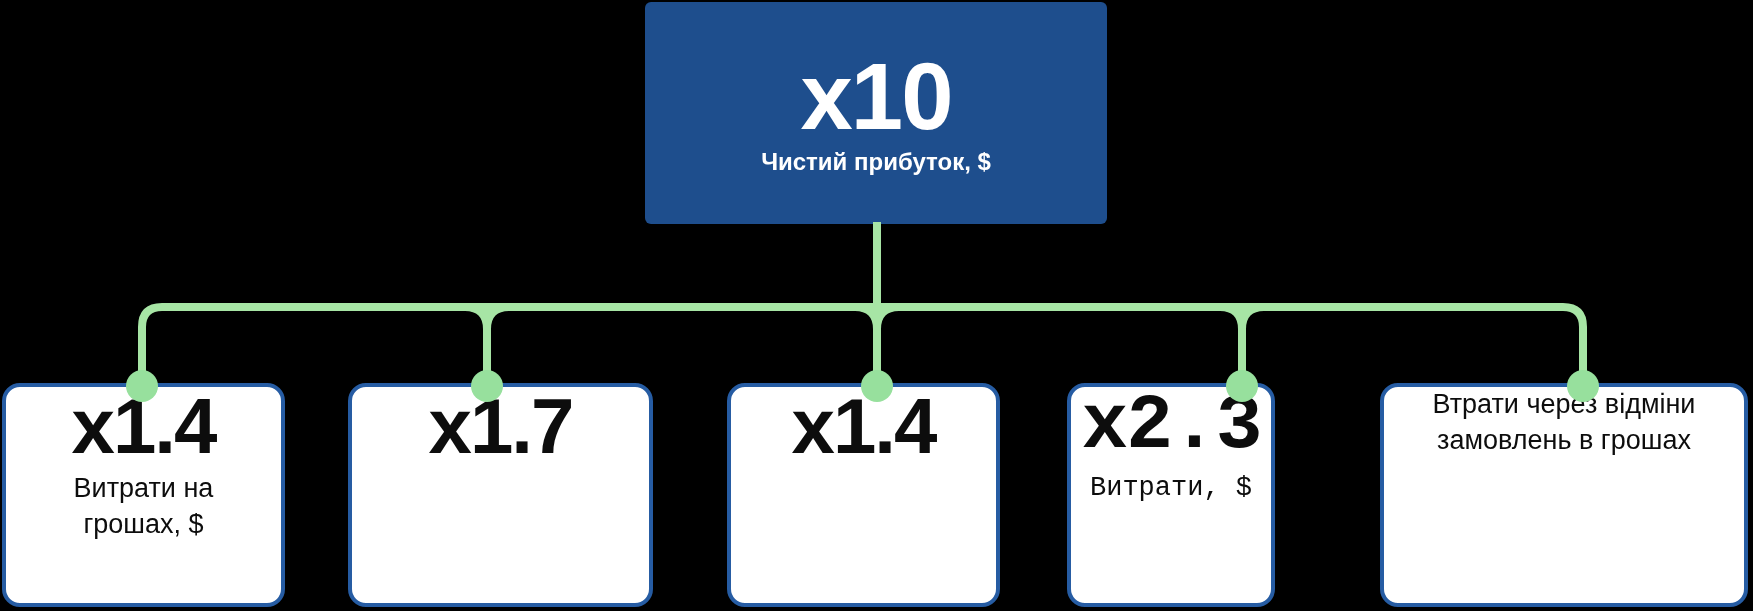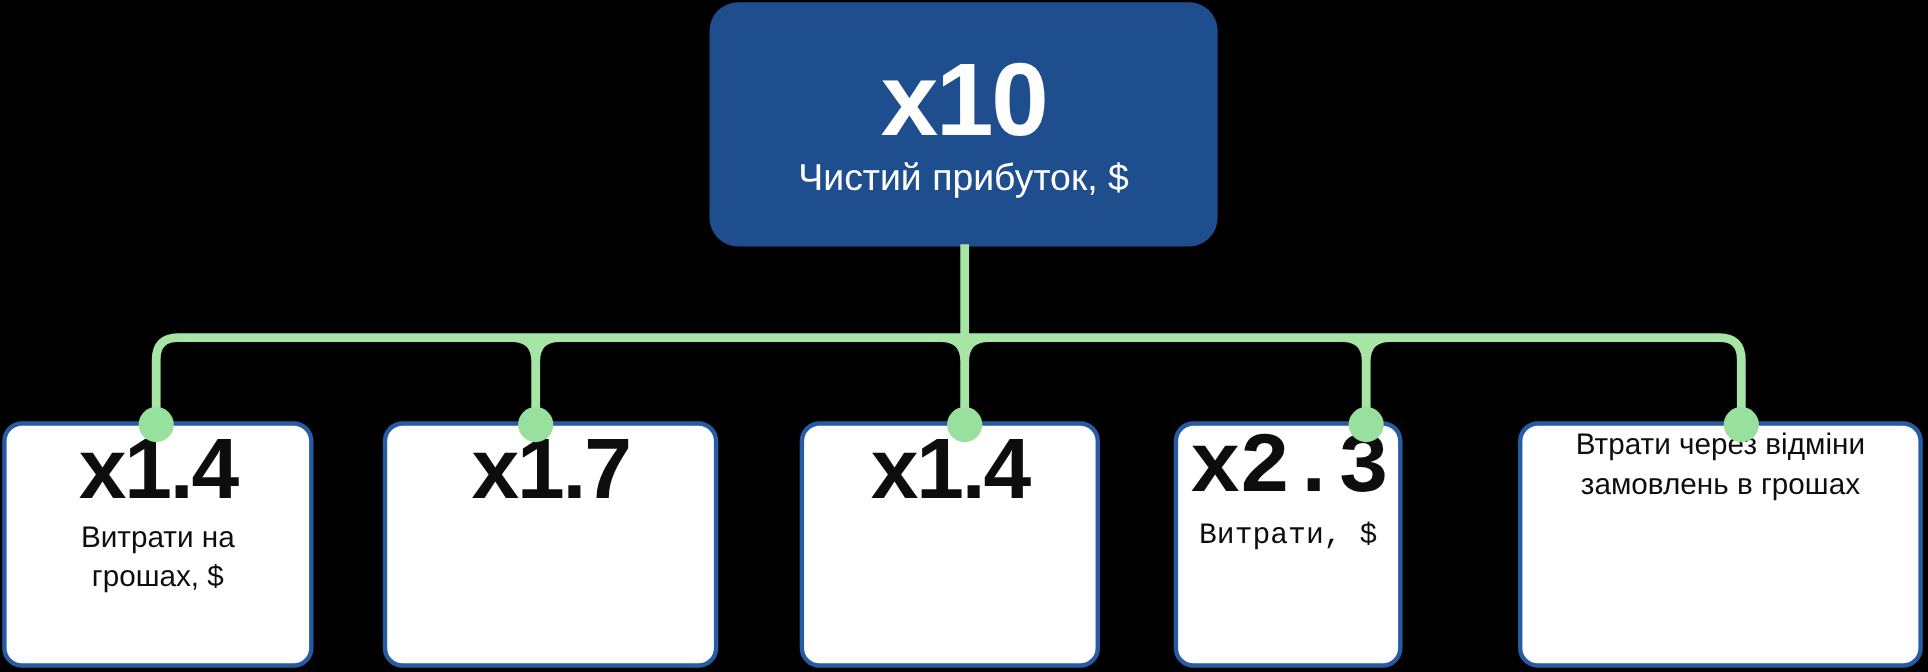--- a/index.html
+++ b/index.html
@@ -17,39 +17,39 @@
     font-family: "Liberation Sans", "DejaVu Sans", sans-serif;
   }
   
   .root-node {
     position: absolute;
     left: 645px;
     top: 2px;
     width: 462px;
     height: 222px;
     background: var(--primary-blue, #1E4E8D);
-    border-radius: 26px;
+    border-radius: 6px;
     display: flex;
     flex-direction: column;
     align-items: center;
     justify-content: center;
     gap: 4px;
     z-index: 2;
   }
   .root-value {
     color: var(--text-light, #fff);
     font-size: 94px;
     font-weight: 700;
     letter-spacing: -2px;
     line-height: 1.0;
   }
   .root-label {
     color: var(--text-light, #fff);
-    font-size: 34px;
-    font-weight: 400;
+    font-size: 24px;
+    font-weight: 700;
     line-height: 1.2;
   }
   
   .connector {
     position: absolute;
     inset: 0;
     width: 1753px;
     height: 611px;
     z-index: 3;
     pointer-events: none;

